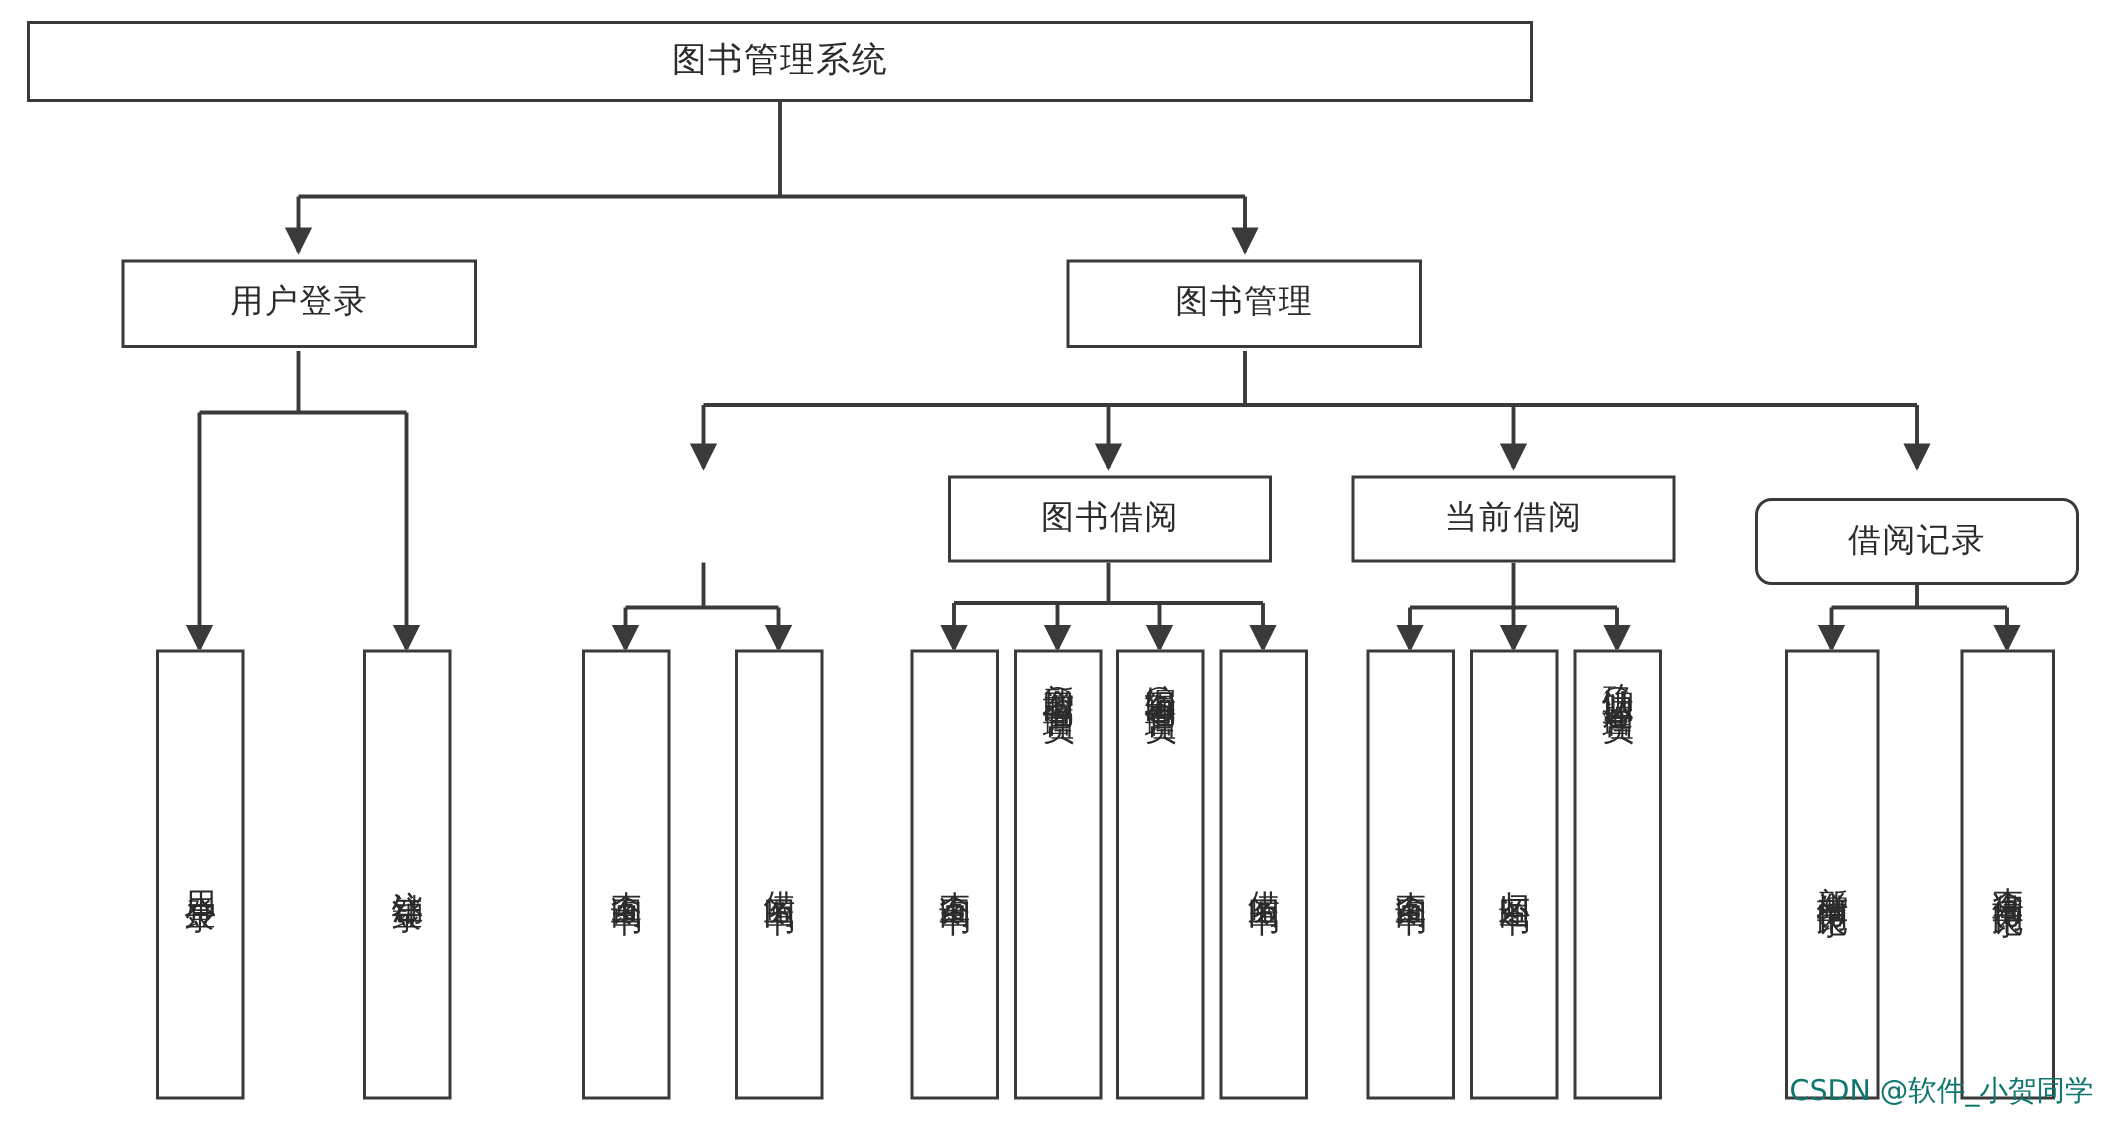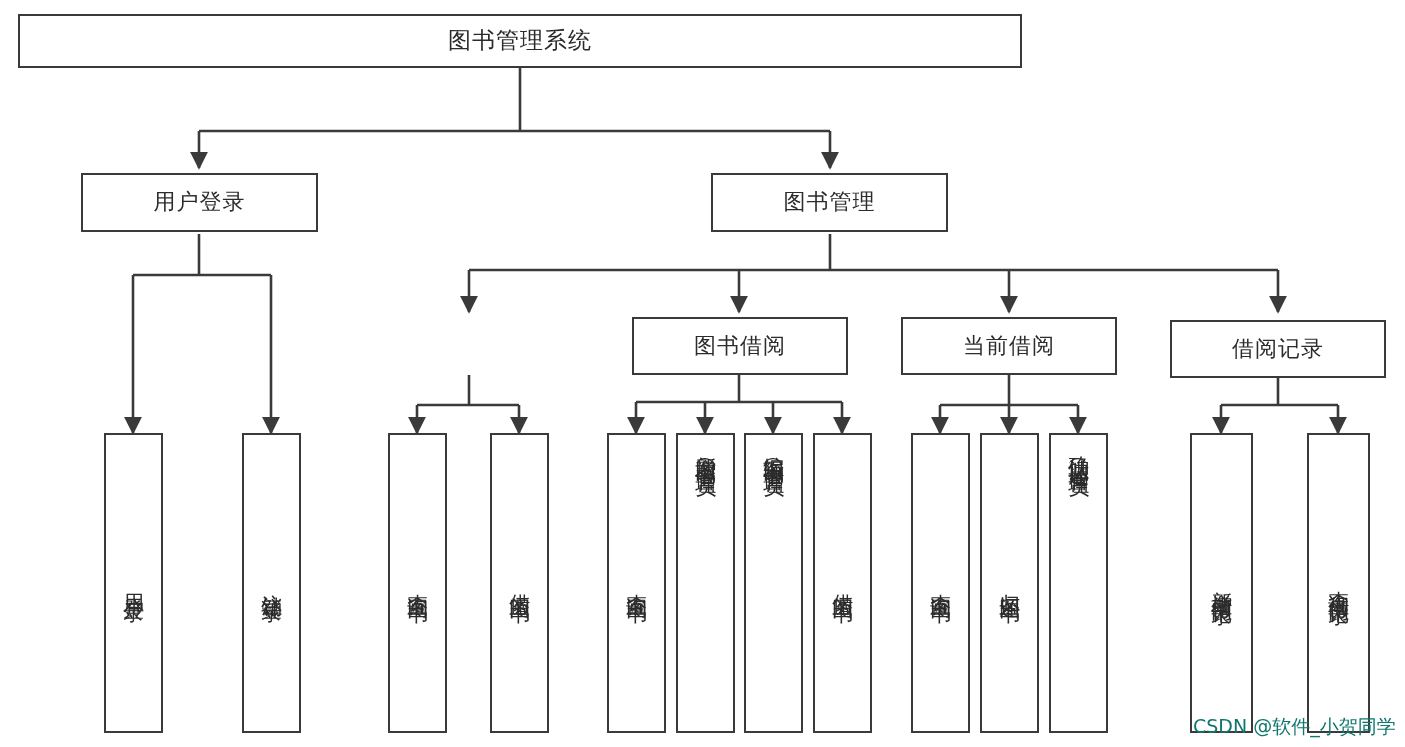--- a/index.html
+++ b/index.html
@@ -144,21 +144,21 @@
   <div class="node horiz" style="left:711px; top:173px; width:237px; height:59px;">
     <span class="node-label">图书管理</span>
   </div>
 
   <div class="node horiz" style="left:901px; top:317px; width:216px; height:58px;">
     <span class="node-label">当前借阅</span>
   </div>
   <div class="node horiz" style="left:632px; top:317px; width:216px; height:58px;">
     <span class="node-label">图书借阅</span>
   </div>
-  <div class="node horiz" style="left:1170px; top:320px; width:216px; height:58px;">
+  <div class="node horiz" style="left:1170px; top:332px; width:216px; height:58px;border-radius:11px;">
     <span class="node-label">借阅记录</span>
   </div>
 
   <div class="node vert center-text" style="left:104px; top:433px; width:59px; height:300px;">
     <span class="node-label">用户登录</span>
   </div>
   <div class="node vert center-text" style="left:242px; top:433px; width:59px; height:300px;">
     <span class="node-label">注销登录</span>
   </div>
 

